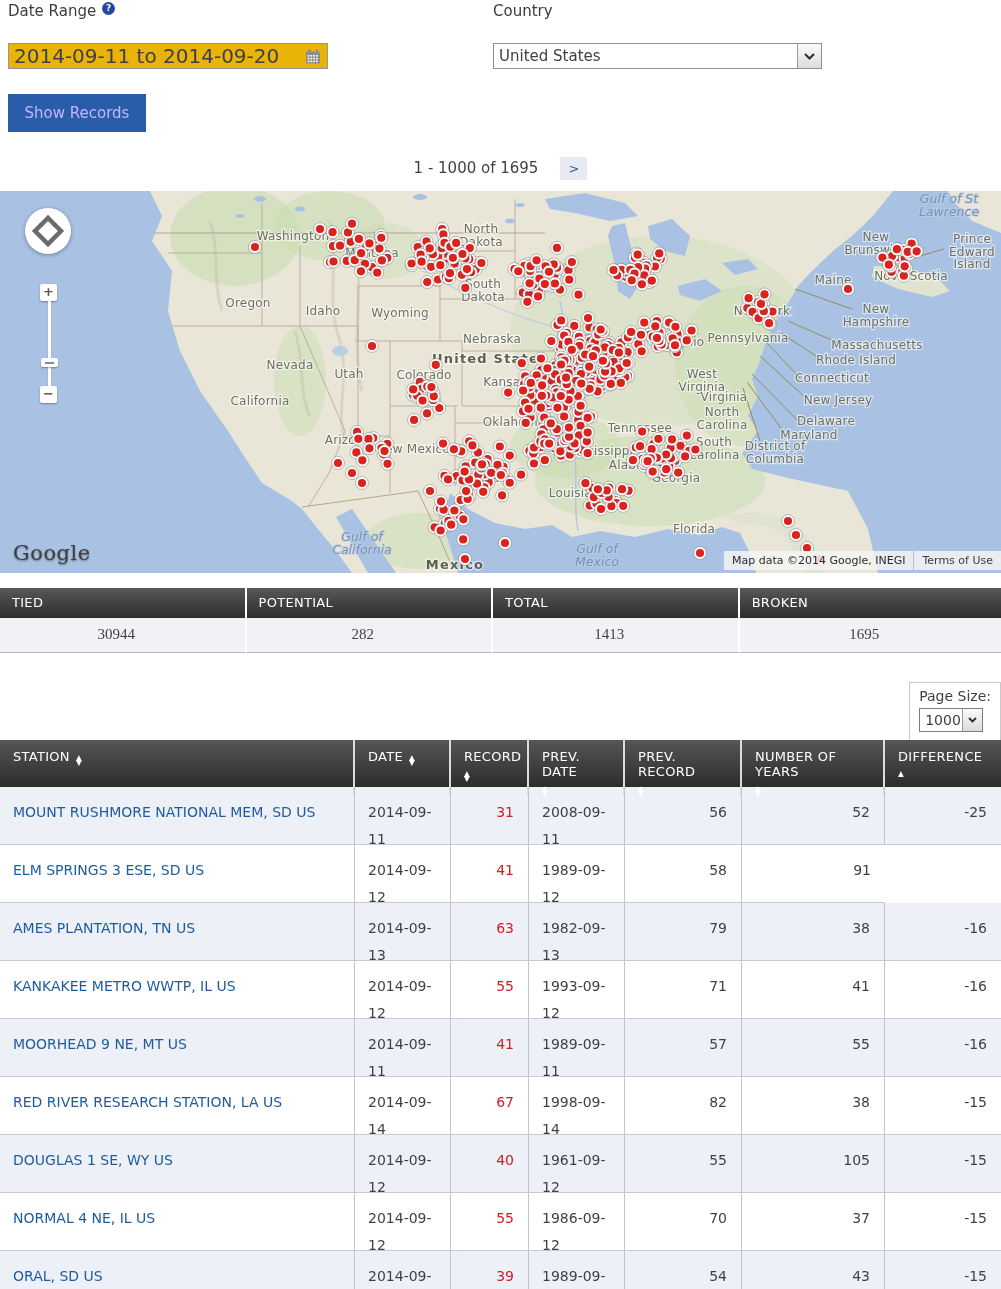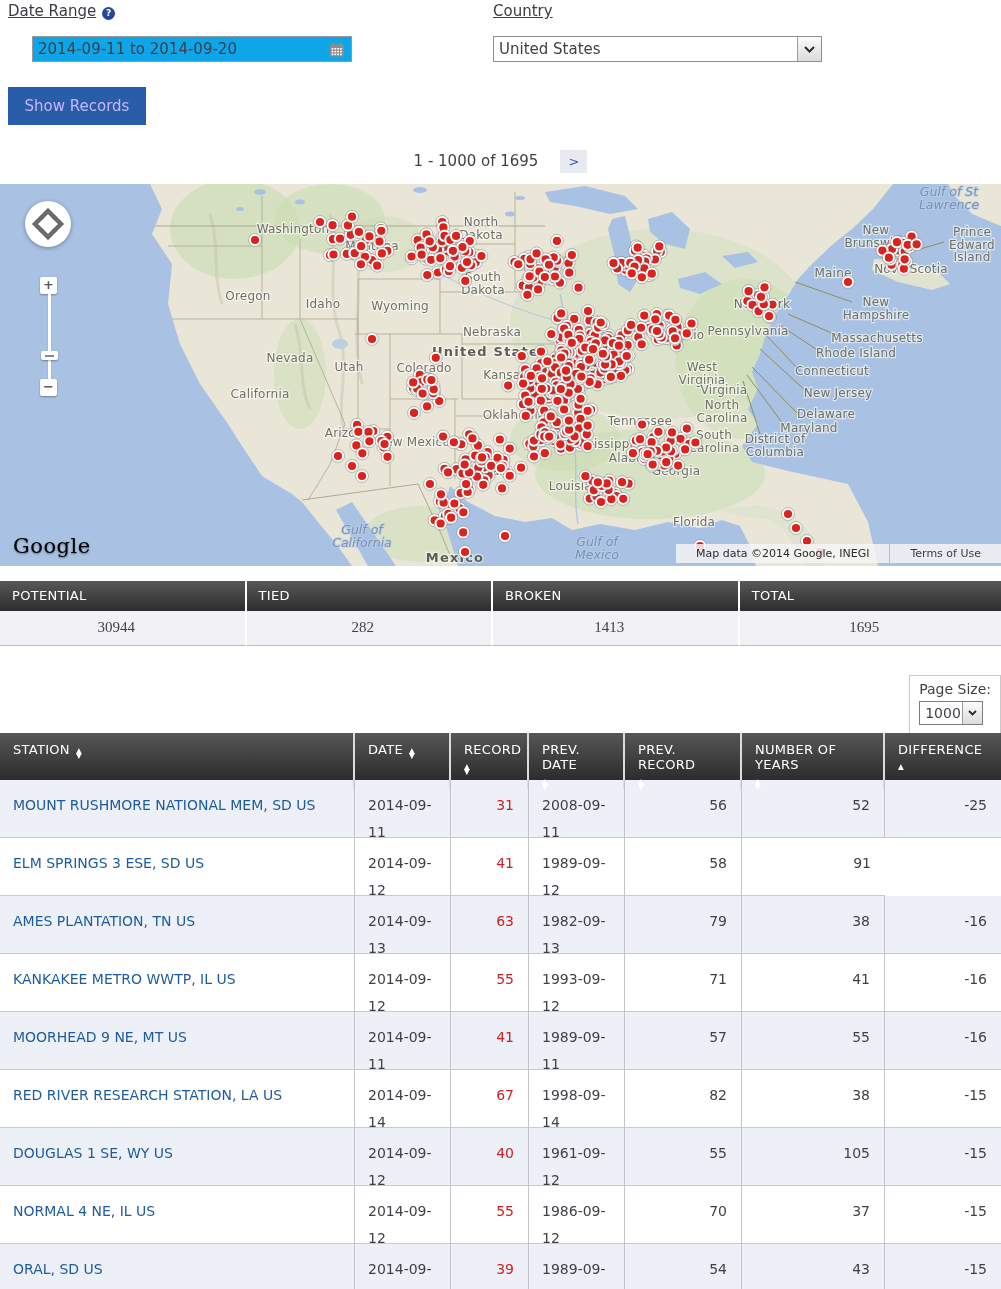--- a/index.html
+++ b/index.html
@@ -3,25 +3,25 @@
 <meta charset="utf-8">
 <style>
   html,body{margin:0;padding:0;width:1001px;height:1289px;overflow:hidden;background:#fff;
     font-family:"DejaVu Sans","Liberation Sans",sans-serif;color:#3f3f47;}
   .page{width:1001px;position:relative;}
 
   
   .controls-row{display:flex;padding:2px 8px 0 8px;}
   .field{display:flex;flex-direction:column;}
   .field-date{width:485px;}
-  .field-label{font-size:15px;color:#3b3b43;margin-bottom:16px;display:flex;align-items:flex-end;text-decoration:underline;}
+  .field-label{font-size:15px;color:#3b3b43;margin-bottom:23px;display:flex;align-items:flex-start;}
   .help-icon{display:inline-block;width:13px;height:13px;border-radius:50%;background:#26479e;color:#fff;
     font-size:9px;font-weight:bold;text-align:center;line-height:13px;margin-left:6px;}
   .date-input{width:318px;height:24px;border:1px solid #979797;display:flex;align-items:center;
-    font-size:15px;background:#0ea5e9;position:relative;margin-left:24px;}
+    font-size:20px;background:#eab308;position:relative;}
   .date-input .val{padding-left:5px;flex:1;}
   .cal-icon{margin-right:6px;display:flex;}
   .fake-select{height:24px;border:1px solid #8f8f8f;background:#fff;display:flex;align-items:stretch;font-size:15px;}
   .fake-select .sel-val{flex:1;display:flex;align-items:center;padding-left:5px;white-space:nowrap;overflow:hidden;}
   .sel-arrow{width:23px;border-left:1px solid #9a9a9a;background:linear-gradient(#fbfbfb,#dcdcdc);
     display:flex;align-items:center;justify-content:center;}
   .country-select{width:327px;}
   .btn-show{margin:25px 0 0 8px;background:#2a5da9;color:#c4b5fd;border:none;font-size:15px;
     padding:0;width:138px;height:38px;font-family:inherit;cursor:pointer;}
 
@@ -40,24 +40,24 @@
   .lbl-water{font-size:12.5px;font-style:italic;fill:#7b90b2;stroke:rgba(185,207,233,.65);stroke-width:2px;paint-order:stroke;}
   .lbl-country{font-size:13px;font-weight:bold;fill:#5d5d52;letter-spacing:1.2px;stroke:rgba(255,255,255,.55);stroke-width:2.6px;paint-order:stroke;}
   .pan-ctrl{position:absolute;left:24px;top:16px;width:48px;height:48px;filter:drop-shadow(0 1px 2px rgba(0,0,0,.35));cursor:pointer;}
   .zoom-ctrl{position:absolute;left:40px;top:93px;width:18px;}
   .zoom-btn{width:17px;height:17px;background:#fff;border-radius:2px;box-shadow:0 1px 2px rgba(0,0,0,.35);
     color:#565656;font-size:13px;font-weight:bold;text-align:center;line-height:16px;cursor:pointer;}
   .zoom-track{width:3px;background:#fff;height:85px;margin:0 auto;box-shadow:0 0 1px rgba(0,0,0,.4);position:relative;}
   .zoom-handle{position:absolute;left:-7px;top:57px;width:17px;height:9px;background:#fff;border-radius:2px;
     box-shadow:0 1px 2px rgba(0,0,0,.35);cursor:pointer;}
   .zoom-handle:after{content:"";display:block;margin:3.5px auto 0;width:9px;height:2px;background:#8a8a8a;}
-  .google-logo{position:absolute;left:13px;bottom:8px;color:#000000;font-family:"DejaVu Serif",serif;
+  .google-logo{position:absolute;left:13px;bottom:8px;color:#404040;font-family:"DejaVu Serif",serif;
     font-size:21px;letter-spacing:.5px;text-shadow:0 1px 2px rgba(0,0,0,.45);}
   .attrib{position:absolute;right:0;bottom:3px;display:flex;font-size:11px;color:#2b2b2b;}
-  .attrib span{background:rgba(245,245,245,.85);padding:3px 20px;}
+  .attrib span{background:rgba(245,245,245,.85);padding:3px 8px;}
   .attrib .terms{margin-left:1px;color:#3c3c3c;cursor:pointer;}
 
   
   .summary-table{margin-top:15px;}
   .sum-head,.sum-vals{display:grid;grid-template-columns:1fr 1fr 1fr 1.06fr;}
   .sum-th{background:linear-gradient(#585858,#2d2d2d);color:#fff;font-size:13px;letter-spacing:.3px;
     height:30px;box-sizing:border-box;padding:7px 12px 0 12px;border-right:2px solid #fff;}
   .sum-th:last-child{border-right:none;}
   .sum-td{background:#f1f1f6;font-size:15px;text-align:center;height:35px;box-sizing:border-box;
     padding:8px 12px 0 0;border-right:2px solid #fff;border-bottom:1px solid #b9b9c2;font-family:Liberation Serif, serif;}
@@ -3204,24 +3204,24 @@
     <div class="google-logo">Google</div>
     <div class="attrib">
       <span>Map data ©2014 Google, INEGI</span>
       <span class="terms">Terms of Use</span>
     </div>
   </div>
 
   
   <div class="summary-table">
     <div class="sum-head">
+      <div class="sum-th">TIED</div>
       <div class="sum-th">POTENTIAL</div>
-      <div class="sum-th">TIED</div>
+      <div class="sum-th">TOTAL</div>
       <div class="sum-th">BROKEN</div>
-      <div class="sum-th">TOTAL</div>
     </div>
     <div class="sum-vals">
       <div class="sum-td">30944</div>
       <div class="sum-td">282</div>
       <div class="sum-td">1413</div>
       <div class="sum-td">1695</div>
     </div>
   </div>
 
   

